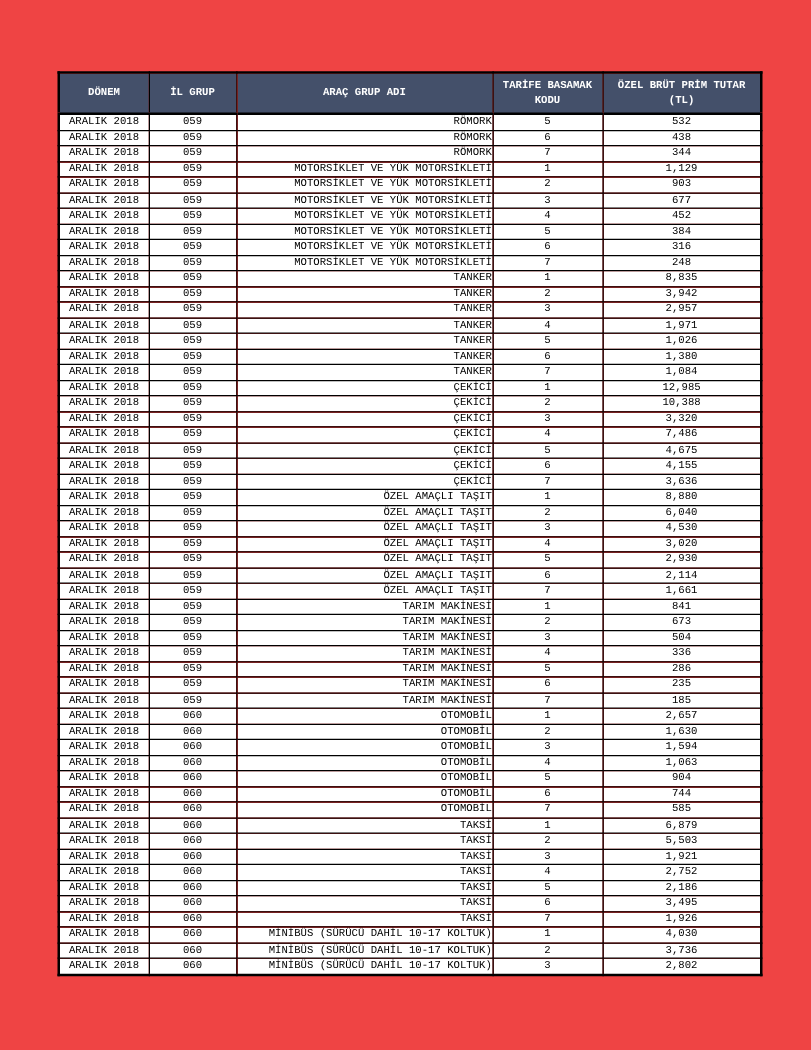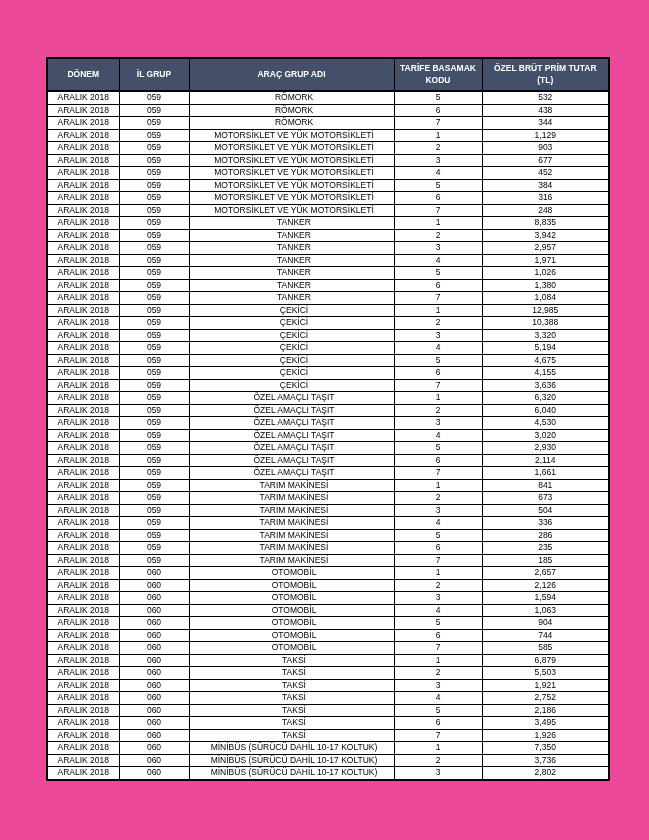--- a/index.html
+++ b/index.html
@@ -5,22 +5,23 @@
   html, body {
     margin: 0;
     padding: 0;
     background: #ffffff;
     font-family: "Liberation Sans", sans-serif;
   }
   .sheet {
     position: relative;
     width: 649px;
     height: 840px;
-    background: #ec4899;
+    background: #ef4444;
     overflow: hidden;
+    font-family: Liberation Mono, monospace;
   }
   table.prim-table {
     position: absolute;
     left: 46px;
     top: 57px;
     width: 562px;
     border-collapse: collapse;
     table-layout: fixed;
     border: 2px solid #000000;
   }
@@ -45,21 +46,21 @@
     border-bottom: 2px solid #000000;
   }
   table.prim-table tbody td {
     height: 11.5px;
     line-height: 11.5px;
     text-align: center;
     color: #000000;
     background: #ffffff;
   }
   table.prim-table tbody td.col2 {
-    text-align: center;
+    text-align: right;
     padding-left: 5px;
   }
   .colw0 { width: 72px; }
   .colw1 { width: 70px; }
   .colw2 { width: 205px; }
   .colw3 { width: 88px; }
   .colw4 { width: 127px; }
 </style>
 </head>
 <body>
@@ -221,21 +222,21 @@
           <td class="col1">059</td>
           <td class="col2">ÇEKİCİ</td>
           <td class="col3">3</td>
           <td class="col4">3,320</td>
         </tr>
         <tr>
           <td class="col0">ARALIK 2018</td>
           <td class="col1">059</td>
           <td class="col2">ÇEKİCİ</td>
           <td class="col3">4</td>
-          <td class="col4">5,194</td>
+          <td class="col4">7,486</td>
         </tr>
         <tr>
           <td class="col0">ARALIK 2018</td>
           <td class="col1">059</td>
           <td class="col2">ÇEKİCİ</td>
           <td class="col3">5</td>
           <td class="col4">4,675</td>
         </tr>
         <tr>
           <td class="col0">ARALIK 2018</td>
@@ -249,21 +250,21 @@
           <td class="col1">059</td>
           <td class="col2">ÇEKİCİ</td>
           <td class="col3">7</td>
           <td class="col4">3,636</td>
         </tr>
         <tr>
           <td class="col0">ARALIK 2018</td>
           <td class="col1">059</td>
           <td class="col2">ÖZEL AMAÇLI TAŞIT</td>
           <td class="col3">1</td>
-          <td class="col4">6,320</td>
+          <td class="col4">8,880</td>
         </tr>
         <tr>
           <td class="col0">ARALIK 2018</td>
           <td class="col1">059</td>
           <td class="col2">ÖZEL AMAÇLI TAŞIT</td>
           <td class="col3">2</td>
           <td class="col4">6,040</td>
         </tr>
         <tr>
           <td class="col0">ARALIK 2018</td>
@@ -354,21 +355,21 @@
           <td class="col1">060</td>
           <td class="col2">OTOMOBİL</td>
           <td class="col3">1</td>
           <td class="col4">2,657</td>
         </tr>
         <tr>
           <td class="col0">ARALIK 2018</td>
           <td class="col1">060</td>
           <td class="col2">OTOMOBİL</td>
           <td class="col3">2</td>
-          <td class="col4">2,126</td>
+          <td class="col4">1,630</td>
         </tr>
         <tr>
           <td class="col0">ARALIK 2018</td>
           <td class="col1">060</td>
           <td class="col2">OTOMOBİL</td>
           <td class="col3">3</td>
           <td class="col4">1,594</td>
         </tr>
         <tr>
           <td class="col0">ARALIK 2018</td>
@@ -445,21 +446,21 @@
           <td class="col1">060</td>
           <td class="col2">TAKSİ</td>
           <td class="col3">7</td>
           <td class="col4">1,926</td>
         </tr>
         <tr>
           <td class="col0">ARALIK 2018</td>
           <td class="col1">060</td>
           <td class="col2">MİNİBÜS (SÜRÜCÜ DAHİL 10-17 KOLTUK)</td>
           <td class="col3">1</td>
-          <td class="col4">7,350</td>
+          <td class="col4">4,030</td>
         </tr>
         <tr>
           <td class="col0">ARALIK 2018</td>
           <td class="col1">060</td>
           <td class="col2">MİNİBÜS (SÜRÜCÜ DAHİL 10-17 KOLTUK)</td>
           <td class="col3">2</td>
           <td class="col4">3,736</td>
         </tr>
         <tr>
           <td class="col0">ARALIK 2018</td>

